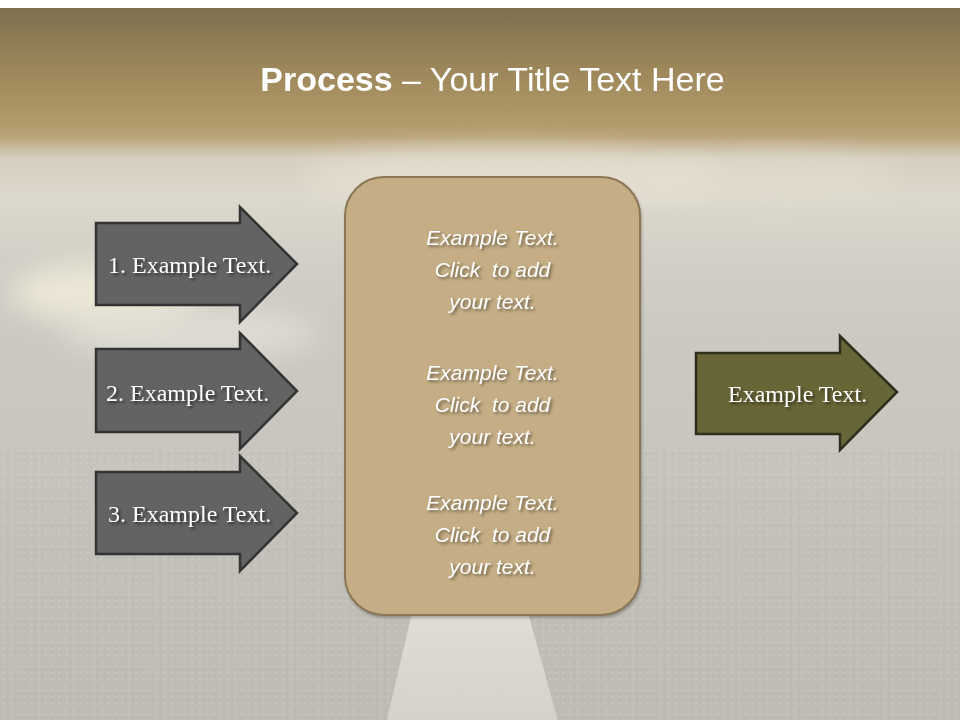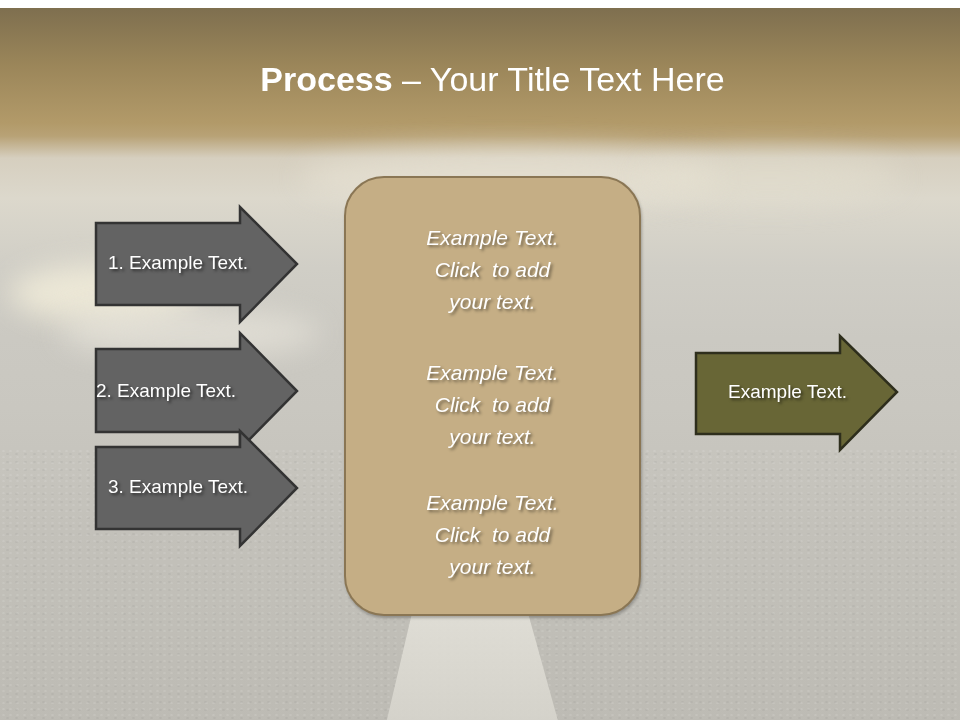--- a/index.html
+++ b/index.html
@@ -19,22 +19,22 @@
     background-image:
       radial-gradient(rgba(255,255,255,0.10) 1px, transparent 1.5px),
       radial-gradient(rgba(90,90,90,0.08) 1px, transparent 1.5px);
     background-size: 7px 6px, 9px 8px;
     background-position: 0 0, 3px 2px; }
   .title { position: absolute; left: 0; top: 52px; width: 985px; text-align: center;
     color: #ffffff; font-size: 34px; letter-spacing: 0px; }
   .title .bold { font-weight: bold; }
   .arrow { position: absolute; }
   .arrow svg { position: absolute; left: 0; top: 0; overflow: visible; }
-  .arrow .label { position: absolute; color: #ffffff; font-size: 19px;
-    text-shadow: 2px 2px 3px rgba(0,0,0,0.55); white-space: nowrap; }
+  .arrow .label { position: absolute; color: #ffffff; font-size: 24px;
+    text-shadow: 2px 2px 3px rgba(0,0,0,0.55); white-space: nowrap; font-family: Liberation Serif, serif; }
   .center-box { position: absolute; left: 344px; top: 168px; width: 293px; height: 436px;
     background: #c5ae85; border: 2px solid #8a7654; border-radius: 40px;
     box-shadow: 1px 2px 3px rgba(0,0,0,0.25); }
   .center-box .block { position: absolute; left: 0; width: 100%; text-align: center;
     color: #ffffff; font-style: italic; font-size: 21px; line-height: 32px;
     text-shadow: 2px 2px 3px rgba(0,0,0,0.45); }
   .center-box .line { display: block; white-space: pre; }
 </style>
 </head>
 <body>
@@ -66,24 +66,24 @@
     <svg width="204" height="118">
       <polygon points="1,17 145,17 145,1 202,58 145,116 145,99 1,99" fill="#636363" stroke="#333333" stroke-width="2.5" stroke-linejoin="miter"></polygon>
     </svg>
     <span class="label" style="left:13px; top:46px;">1. Example Text.</span>
   </div>
 
   <div class="arrow" style="left:95px; top:324px; width:204px; height:118px;">
     <svg width="204" height="118">
       <polygon points="1,17 145,17 145,1 202,59 145,117 145,100 1,100" fill="#636363" stroke="#333333" stroke-width="2.5" stroke-linejoin="miter"></polygon>
     </svg>
-    <span class="label" style="left:1px; top:48px;">2. Example Text.</span>
+    <span class="label" style="left:11px; top:48px;">2. Example Text.</span>
   </div>
 
-  <div class="arrow" style="left:95px; top:422px; width:204px; height:118px;padding-left:16px;">
+  <div class="arrow" style="left:95px; top:447px; width:204px; height:118px;padding-left:16px;">
     <svg width="204" height="118">
       <polygon points="1,17 145,17 145,1 202,58 145,116 145,99 1,99" fill="#636363" stroke="#333333" stroke-width="2.5" stroke-linejoin="miter"></polygon>
     </svg>
     <span class="label" style="left:13px; top:46px;">3. Example Text.</span>
   </div>
 
   <div class="center-box">
     <div class="block" style="top:44px;">
       <span class="line">Example Text.</span>
       <span class="line">Click  to add</span>

